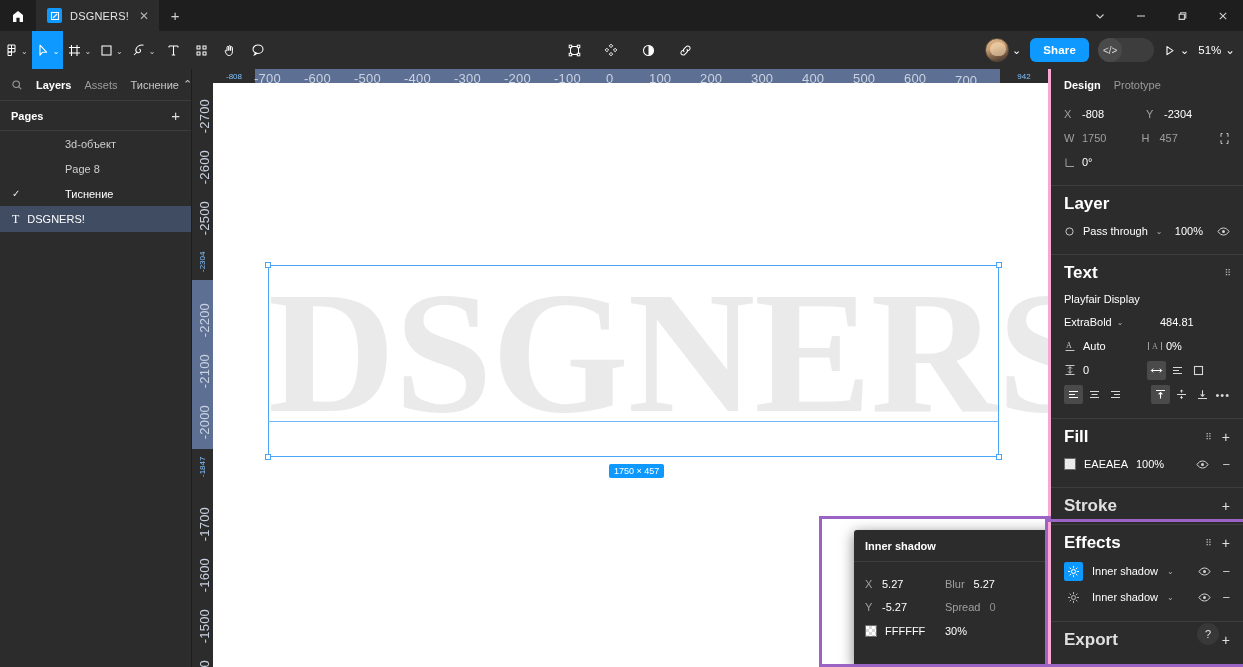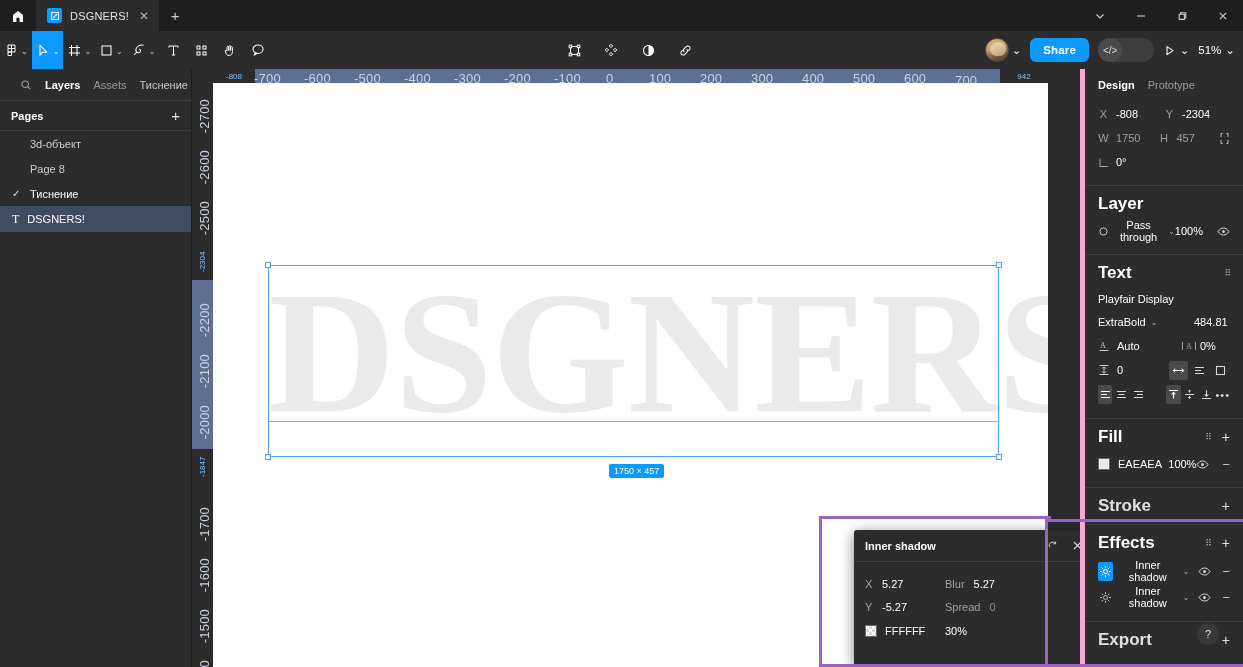--- a/index.html
+++ b/index.html
@@ -75,38 +75,38 @@
   }
   .present { display: flex; align-items: center; gap: 4px; color: #fff; }
   .zoom-lbl { display: flex; align-items: center; gap: 4px; font-size: 11.5px; color: #fff; }
 
   
   .left {
     position: absolute; top: 69px; left: 0; width: 192px; height: 598px;
     background: #2c2c2c; border-right: 1px solid #1e1e1e;
   }
   .left-tabs {
-    height: 32px; display: flex; align-items: center; gap: 13px; padding: 0 20px;
+    height: 32px; display: flex; align-items: center; gap: 13px; padding: 0 11px;
     border-bottom: 1px solid #3d3d3d;
   }
   .ltab { font-size: 11px; color: #9b9b9b; }
   .ltab.sel { color: #ffffff; font-weight: bold; }
   .page-sel { margin-left: auto; display: flex; align-items: center; gap: 4px; color: #c9c9c9; font-size: 11px; }
   .pages-hdr {
     height: 30px; display: flex; align-items: center; padding: 0 11px;
     border-bottom: 1px solid #3d3d3d;
   }
   .pages-hdr .t { font-size: 11px; font-weight: bold; color: #fff; }
   .pages-hdr .plus { margin-left: auto; font-size: 15px; color: #e0e0e0; line-height: 1; }
   .page-row {
     height: 25px; display: flex; align-items: center; padding-left: 12px;
     font-size: 11px; color: #cfcfcf; gap: 6px;
   }
   .page-row .chk { width: 12px; font-size: 10px; color: #e6e6e6; }
-  .page-row .lbl { padding-left: 0; }
+  .page-row .lbl { padding-left: 0; margin-left: 35px; }
   .page-row.current .lbl { color: #ffffff; }
   .layer-row {
     height: 26px; display: flex; align-items: center; padding-left: 12px;
     gap: 8px; font-size: 11px; color: #ffffff; background: #3f4c62;
   }
   .layer-row .ticon { font-family: "Liberation Serif", serif; font-size: 12px; }
 
   
   .ruler-corner {
     position: absolute; top: 69px; left: 192px; width: 21px; height: 14px;
@@ -158,22 +158,22 @@
     border: 1px solid #4ba5f5;
   }
   .dim-badge {
     position: absolute; left: 396px; top: 381px; background: #0d99ff;
     color: #ffffff; font-size: 9px; padding: 2px 5px; border-radius: 2px;
     white-space: nowrap;
   }
 
   
   .right {
-    position: absolute; top: 69px; right: 0; width: 163px; height: 598px;
-    background: #2c2c2c; border-left: 5px solid #f9a8d4; text-align: center;
+    position: absolute; top: 69px; right: 0; width: 195px; height: 598px;
+    background: #2c2c2c; border-left: 3px solid #f9a8d4;
   }
   .r-tabs { height: 31px; display: flex; align-items: center; gap: 13px; padding: 0 13px; }
   .rtab { font-size: 11px; color: #9b9b9b; }
   .rtab.sel { color: #ffffff; font-weight: bold; }
   .sect { border-top: 1px solid #3d3d3d; padding: 9px 13px 11px 13px; position: relative; }
   .sect.nobord { border-top: none; padding-top: 2px; }
   .sect-hdr { display: flex; align-items: center; height: 18px; margin-bottom: 6px; }
   .sect-hdr .title { font-size: 17px; font-weight: bold; color: #ffffff; }
   .sect-hdr .acts { margin-left: auto; display: flex; align-items: center; gap: 11px; }
   .grip { color: #b8b8b8; font-size: 9px; letter-spacing: -1px; line-height: 9px; }

